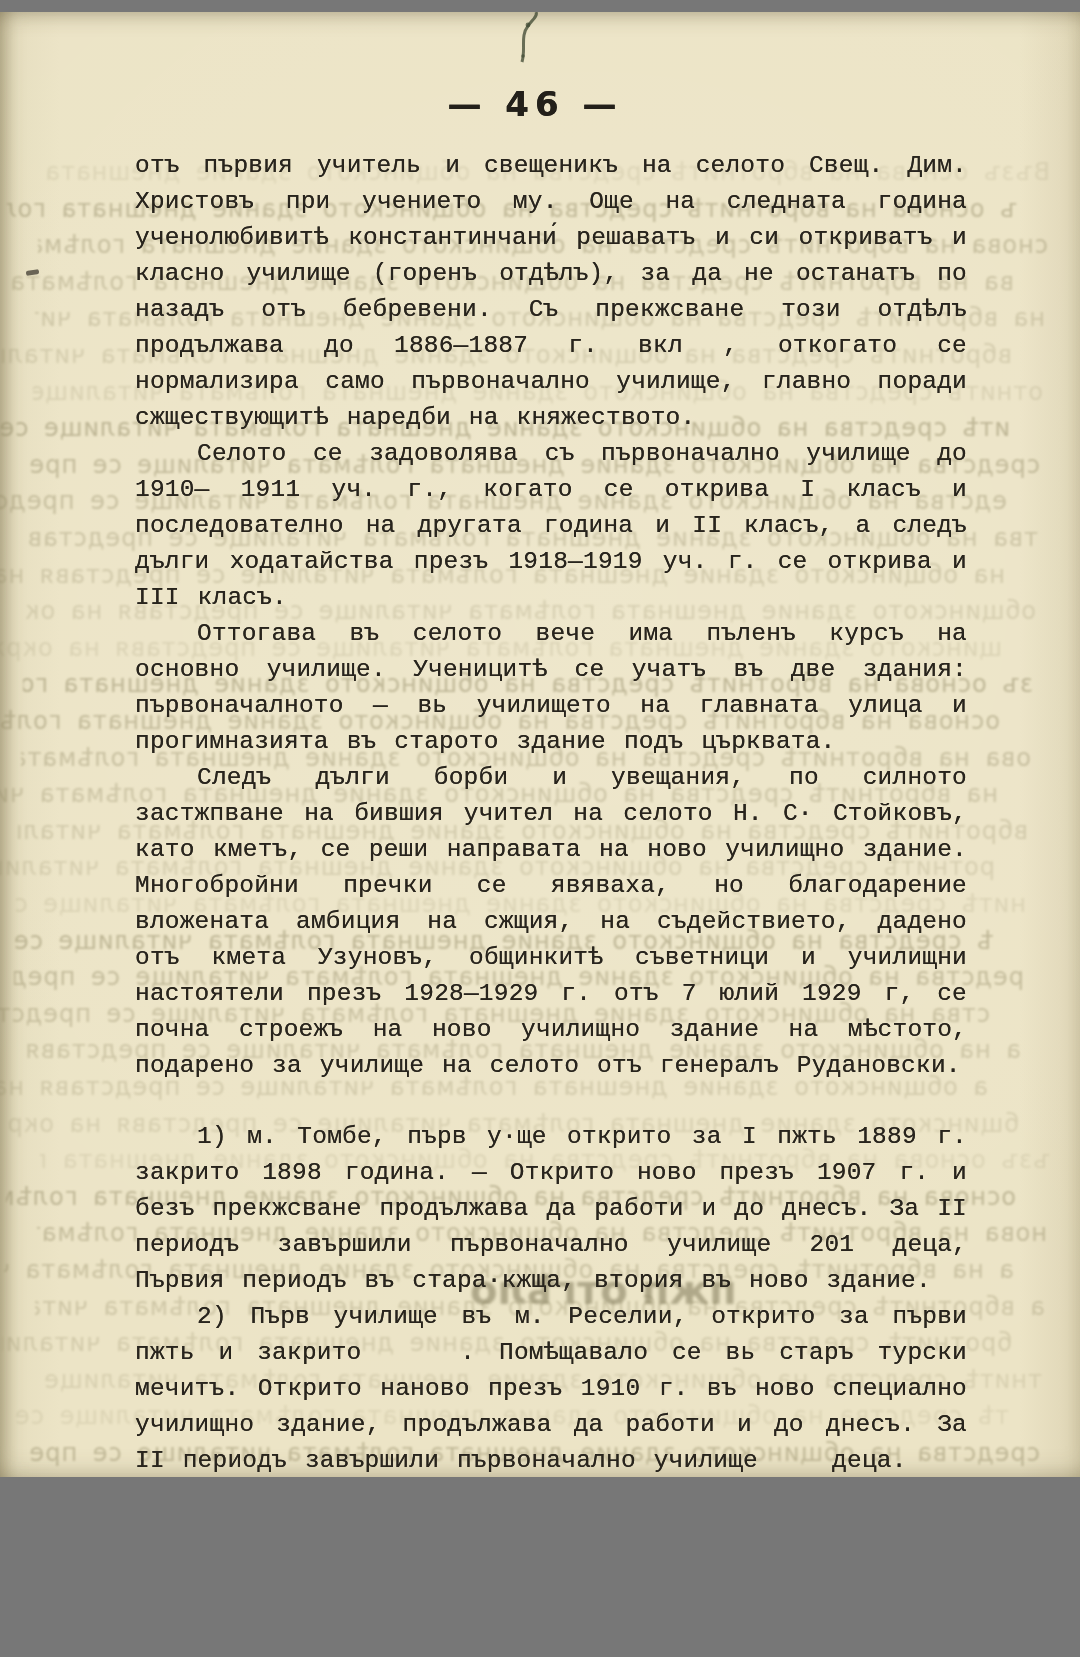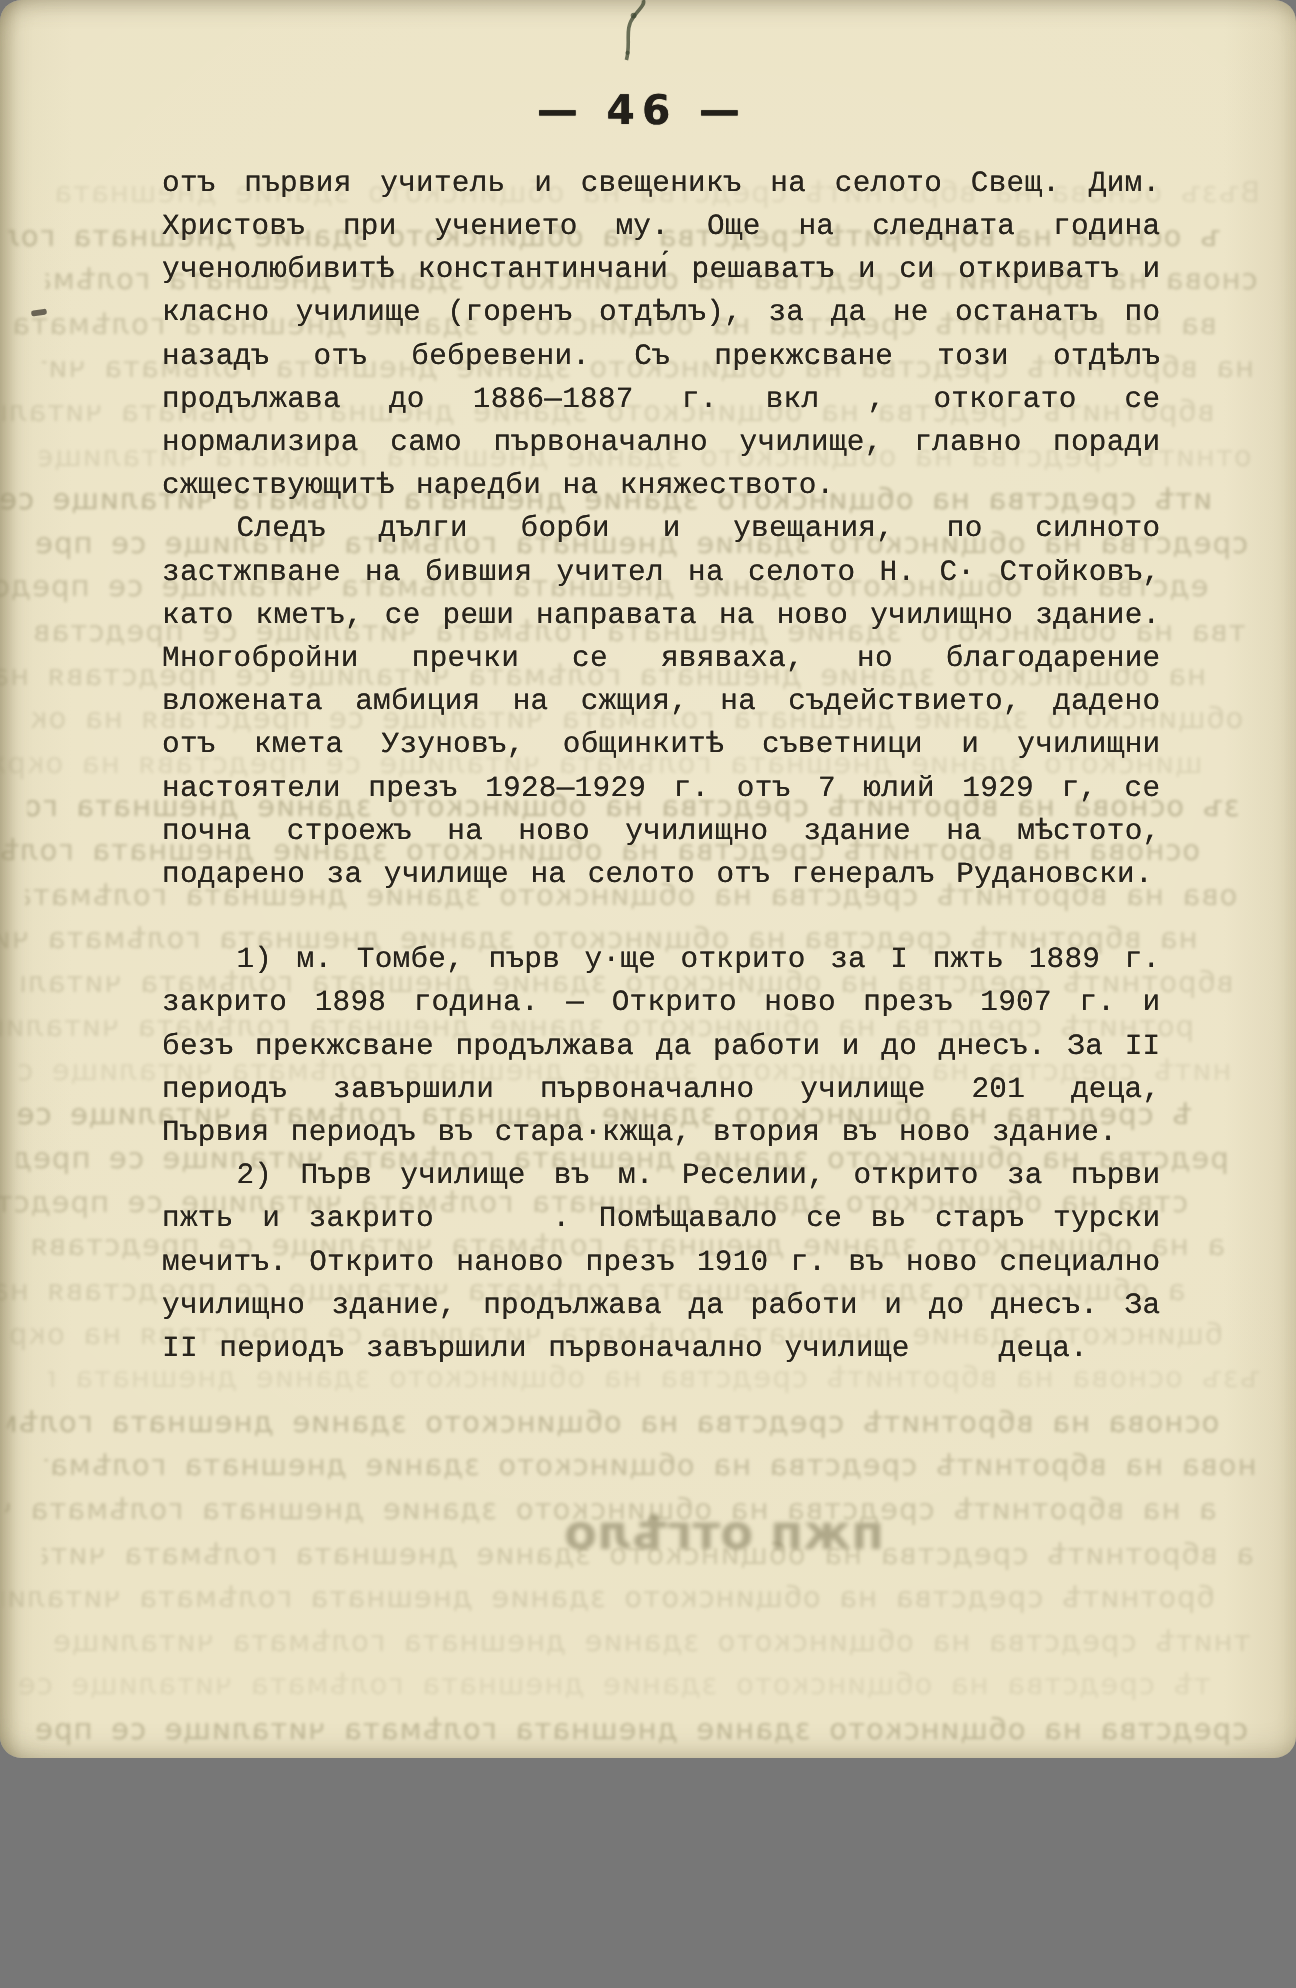--- a/index.html
+++ b/index.html
@@ -1,30 +1,29 @@
 <!DOCTYPE html>
 <html lang="bg"><head>
 <meta charset="utf-8">
 <style>
   html,body{margin:0;padding:0;background:#777;}
   .page{
     position:relative;
     width:1080px;height:1465px;
-    margin:0 auto;
+    margin:12px auto;
     overflow:hidden;
     background:
       radial-gradient(120% 90% at 55% 40%, rgba(255,255,255,0.10), rgba(0,0,0,0) 70%),
       linear-gradient(90deg, #d9d0ad 0px, #e7dfc0 18px, #ece4c6 60px, #ece4c6 1020px, #e3dabb 1060px, #d8cfae 1080px),
       #ece4c6;
     box-shadow: inset 0 14px 22px -14px rgba(90,80,50,.45),
                 inset 0 -16px 26px -16px rgba(90,80,50,.35),
                 inset 14px 0 24px -14px rgba(90,80,50,.45);
     font-family:"DejaVu Sans","Liberation Sans",sans-serif;
     color:#28241d;
-    border-radius:18px;
   }
 
   
   .bleed-layer{position:absolute;inset:0;pointer-events:none;z-index:1;}
   .bleed-line{
     position:absolute;
     width:1010px;
     white-space:nowrap;
     overflow:hidden;
     font-size:24px;
@@ -138,19 +137,21 @@
     <circle cx="31" cy="44" r="1.8" fill="#3c4630" opacity="0.6"></circle>
   </svg>
 
   <div class="margin-mark"></div>
   <div class="edge-smudge"></div>
 
   <div class="page-number">— 46 —</div>
 
   <div class="text-block">
     <p>отъ първия учитель и свещеникъ на селото Свещ. Дим. Христовъ при учението му. Още на следната година ученолюбивитѣ константинчани́ решаватъ и си откриватъ и класно училище (горенъ отдѣлъ), за да не останатъ по назадъ отъ бебревени. Съ прекжсване този отдѣлъ продължава до 1886—1887 г. вкл , откогато се нормализира само първоначално училище, главно поради сжществующитѣ наредби на княжеството.</p>
+    <p class="indent">Селото се задоволява съ първоначално училище до 1910— 1911 уч. г., когато се открива I класъ и последователно на другата година и II класъ, а следъ дълги ходатайства презъ 1918—1919 уч. г. се открива и III класъ.</p>
+    <p class="indent">Оттогава въ селото вече има пъленъ курсъ на основно училище. Ученицитѣ се учатъ въ две здания: първоначалното — вь училището на главната улица и прогимназията въ старото здание подъ църквата.</p>
     <p class="indent">Следъ дълги борби и увещания, по силното застжпване на бившия учител на селото Н. С· Стойковъ, като кметъ, се реши направата на ново училищно здание. Многобройни пречки се явяваха, но благодарение вложената амбиция на сжщия, на съдействието, дадено отъ кмета Узуновъ, общинкитѣ съветници и училищни настоятели презъ 1928—1929 г. отъ 7 юлий 1929 г, се почна строежъ на ново училищно здание на мѣстото, подарено за училище на селото отъ генералъ Рудановски.</p>
     <p class="indent gap-before">1) м. Томбе, първ у·ще открито за I пжть 1889 г. закрито 1898 година. — Открито ново презъ 1907 г. и безъ прекжсване продължава да работи и до днесъ. За II периодъ завършили първоначално училище 201 деца, Първия периодъ въ стара·кжща, втория въ ново здание.</p>
     <p class="indent">2) Първ училище въ м. Реселии, открито за първи пжть и закрито    . Помѣщавало се вь старъ турски мечитъ. Открито наново презъ 1910 г. въ ново специално училищно здание, продължава да работи и до днесъ. За II периодъ завършили първоначално училище   деца.</p>
 
   </div>
 
 </div>
 
 </body></html>

